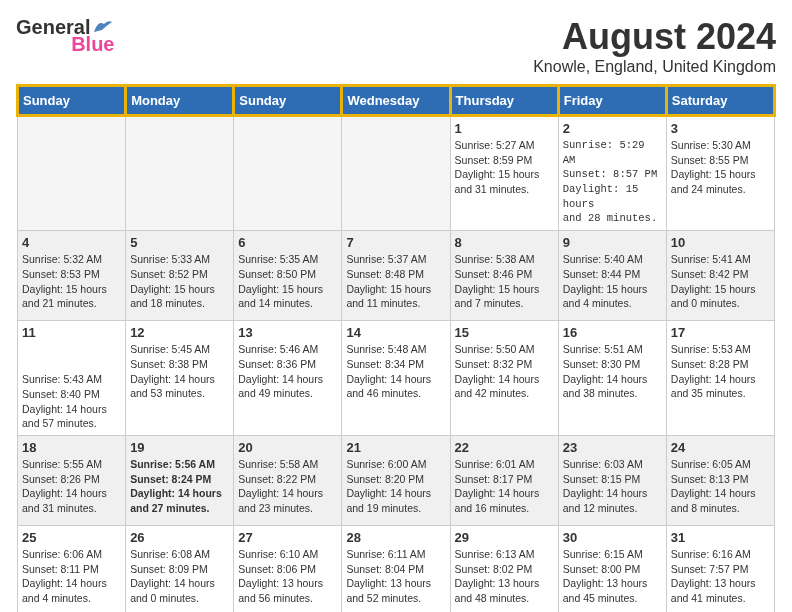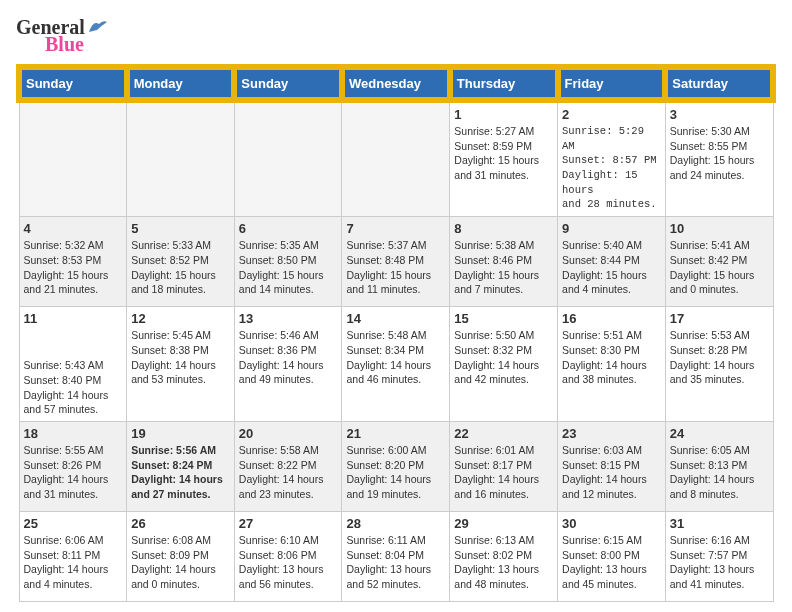--- a/index.html
+++ b/index.html
@@ -12,22 +12,21 @@
     }
     .header-area {
       display: flex;
       justify-content: space-between;
       align-items: flex-start;
       margin-bottom: 8px;
     }
     .logo {
       display: flex;
       flex-direction: column;
-      align-items: center;
-      font-family: Liberation Serif, serif;
+      align-items: flex-end;
     }
     .title-area {
       text-align: right;
     }
     .month-year {
       font-size: 36px;
       font-weight: bold;
       color: #333;
     }
     .location {
@@ -39,21 +38,21 @@
       border-collapse: collapse;
       font-size: 11px;
     }
     .calendar th {
       background-color: #2e6db4;
       color: #fff;
       padding: 6px 4px;
       text-align: left;
       font-size: 13px;
       font-weight: bold;
-      border: 6px solid #eab308;
+      border: 3px solid #eab308;
     }
     .calendar td {
       border: 1px solid #ccc;
       vertical-align: top;
       padding: 4px;
       width: 108px;
       min-height: 90px;
       background: #fff;
     }
     .calendar td.empty {
@@ -83,20 +82,24 @@
 <div class="header-area">
   <div class="logo">
     <div style="display:flex;align-items:center;gap:2px;">
       <span style="font-size:20px;font-weight:bold;color:#333;">General</span>
       <svg width="22" height="16" viewBox="0 0 22 16" style="margin-top:-4px;">
         <path d="M2,14 Q6,2 12,6 Q16,2 20,4 Q14,8 10,12 Z" fill="#2e6db4" opacity="0.85"></path>
       </svg>
     </div>
     <span style="font-size:20px;font-weight:bold;color:#ec4899;margin-top:-6px;margin-left:4px;">Blue</span>
   </div>
+  <div class="title-area">
+    <div class="month-year">August 2024</div>
+    <div class="location">Knowle, England, United Kingdom</div>
+  </div>
 </div>
 
 <table class="calendar">
   <thead>
     <tr>
     <th>Sunday</th>
         <th>Monday</th>
         <th>Sunday</th>
         <th>Wednesday</th>
         <th>Thursday</th>

